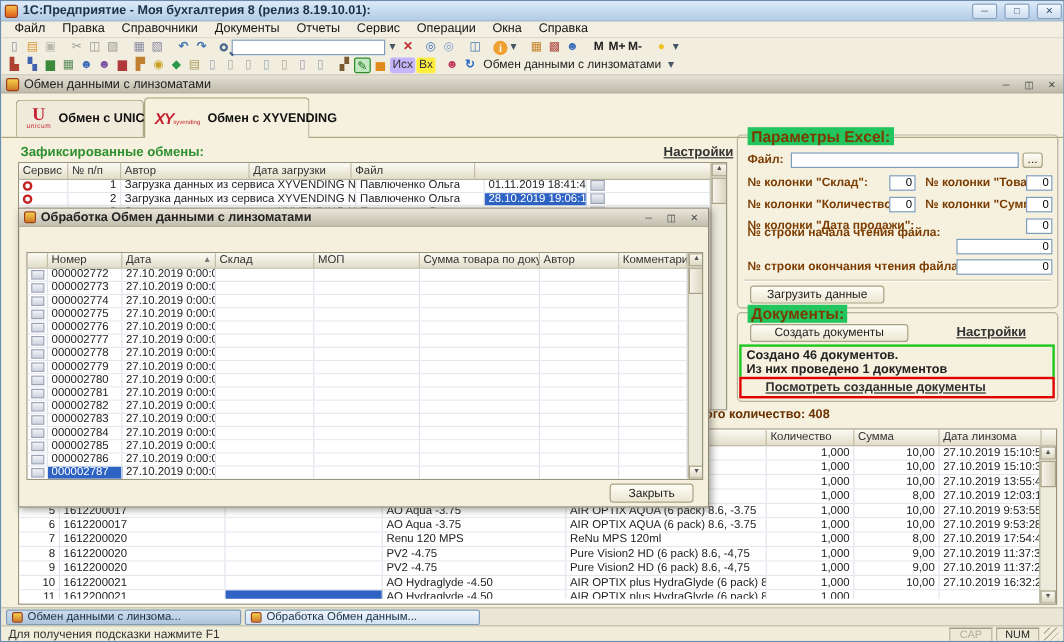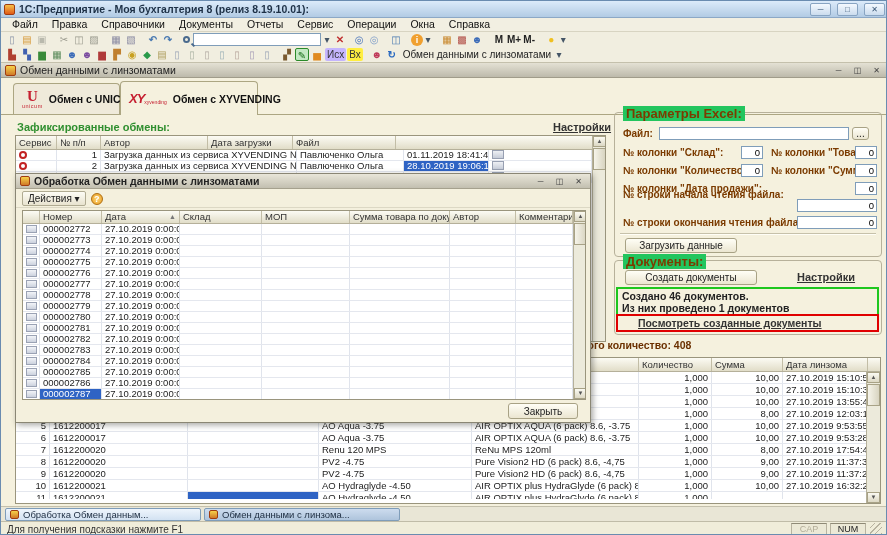--- a/index.html
+++ b/index.html
@@ -478,24 +478,20 @@
   </div>
 
   <div id="dialog" class="abs">
     <div id="dlgtitle">
       <span class="appico" style="width:10px;height:10px;background:linear-gradient(#f6d14a,#d07a28)"></span>
       <span class="ttl">Обработка  Обмен данными с линзоматами</span>
       <span class="mbtn">─</span>
       <span class="mbtn">◫</span>
       <span class="mbtn">✕</span>
     </div>
-    <div id="dlgtoolbar">
-      <span class="actbtn"><span>Действия</span> <span>▾</span></span>
-      <span class="helpico">?</span>
-    </div>
     <div id="dlgtable" class="tbl" style="display:flex">
       <div style="flex:1;display:flex;flex-direction:column">
         <div class="hrow">
           <span class="hc dcol0"></span>
           <span class="hc dcol1">Номер</span>
           <span class="hc dcol2">
               <span>Дата</span>
               <i class="sorticon">▲</i>
             </span>
           <span class="hc dcol3">Склад</span>
@@ -672,27 +668,27 @@
         <span class="sarrow">▲</span>
         <span class="sthumb"></span>
         <span class="sspace"></span>
         <span class="sarrow">▼</span>
       </div>
     </div>
     <span class="btn" style="left:492px;top:229px;width:70px;height:16px;line-height:15px">Закрыть</span>
   </div>
 
   <div id="taskbar" class="abs">
+    <span class="wtab">
+      <span class="appico" style="width:9px;height:9px;background:linear-gradient(#f6d14a,#d07a28)"></span>
+      <span>Обмен данными с линзома...</span>
+    </span>
     <span class="wtab active">
       <span class="appico" style="width:9px;height:9px;background:linear-gradient(#f6d14a,#d07a28)"></span>
       <span>Обработка  Обмен данным...</span>
-    </span>
-    <span class="wtab">
-      <span class="appico" style="width:9px;height:9px;background:linear-gradient(#f6d14a,#d07a28)"></span>
-      <span>Обмен данными с линзома...</span>
     </span>
   </div>
 
   <div id="statusbar" class="abs">
     <span class="hint">Для получения подсказки нажмите F1</span>
     <span class="kbdind dim">CAP</span>
     <span class="kbdind on">NUM</span>
     <span class="grip"></span>
   </div>
 

